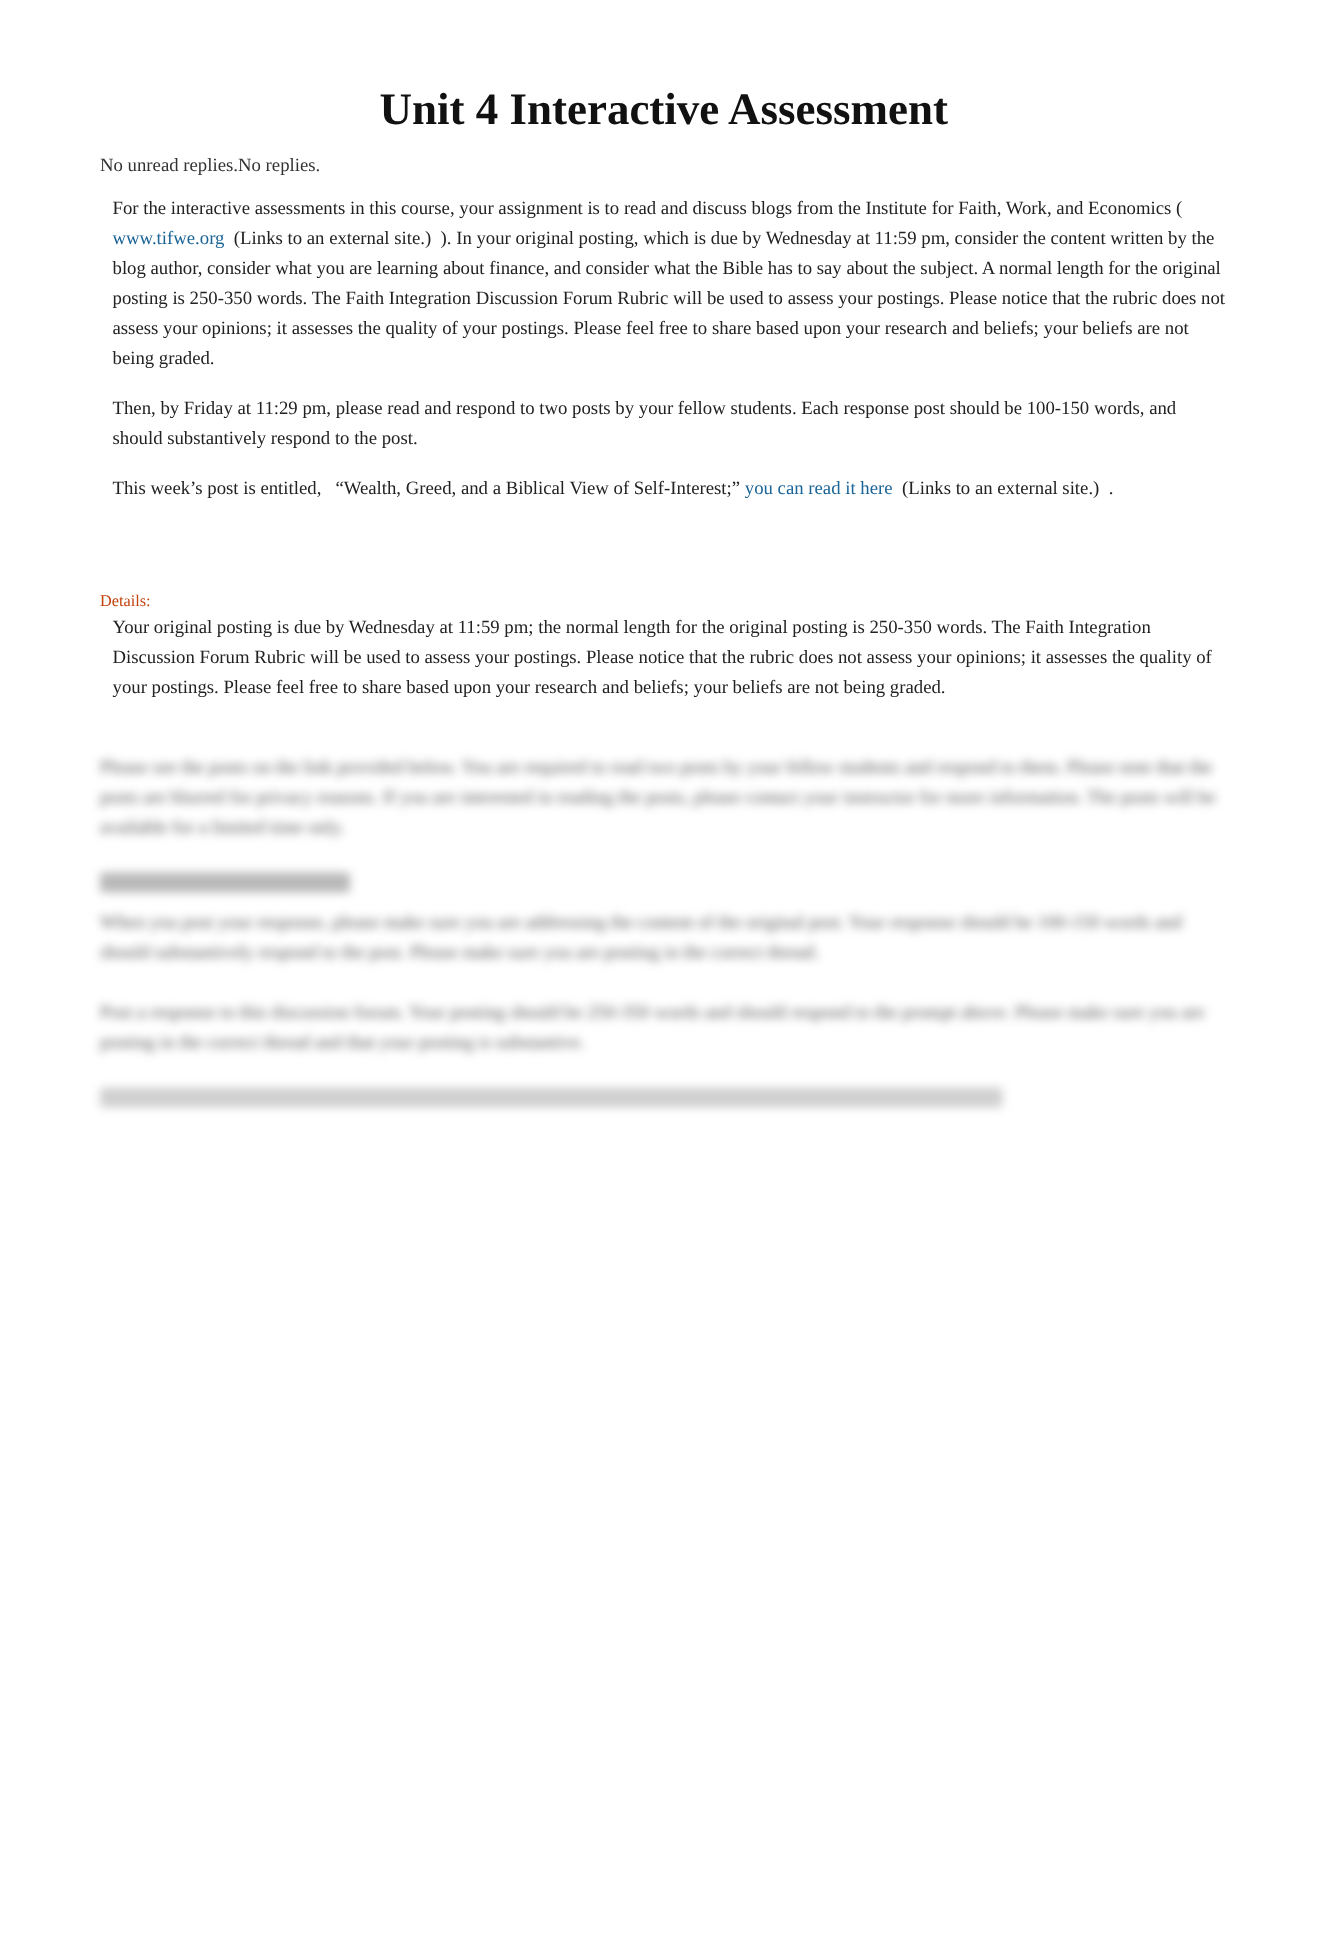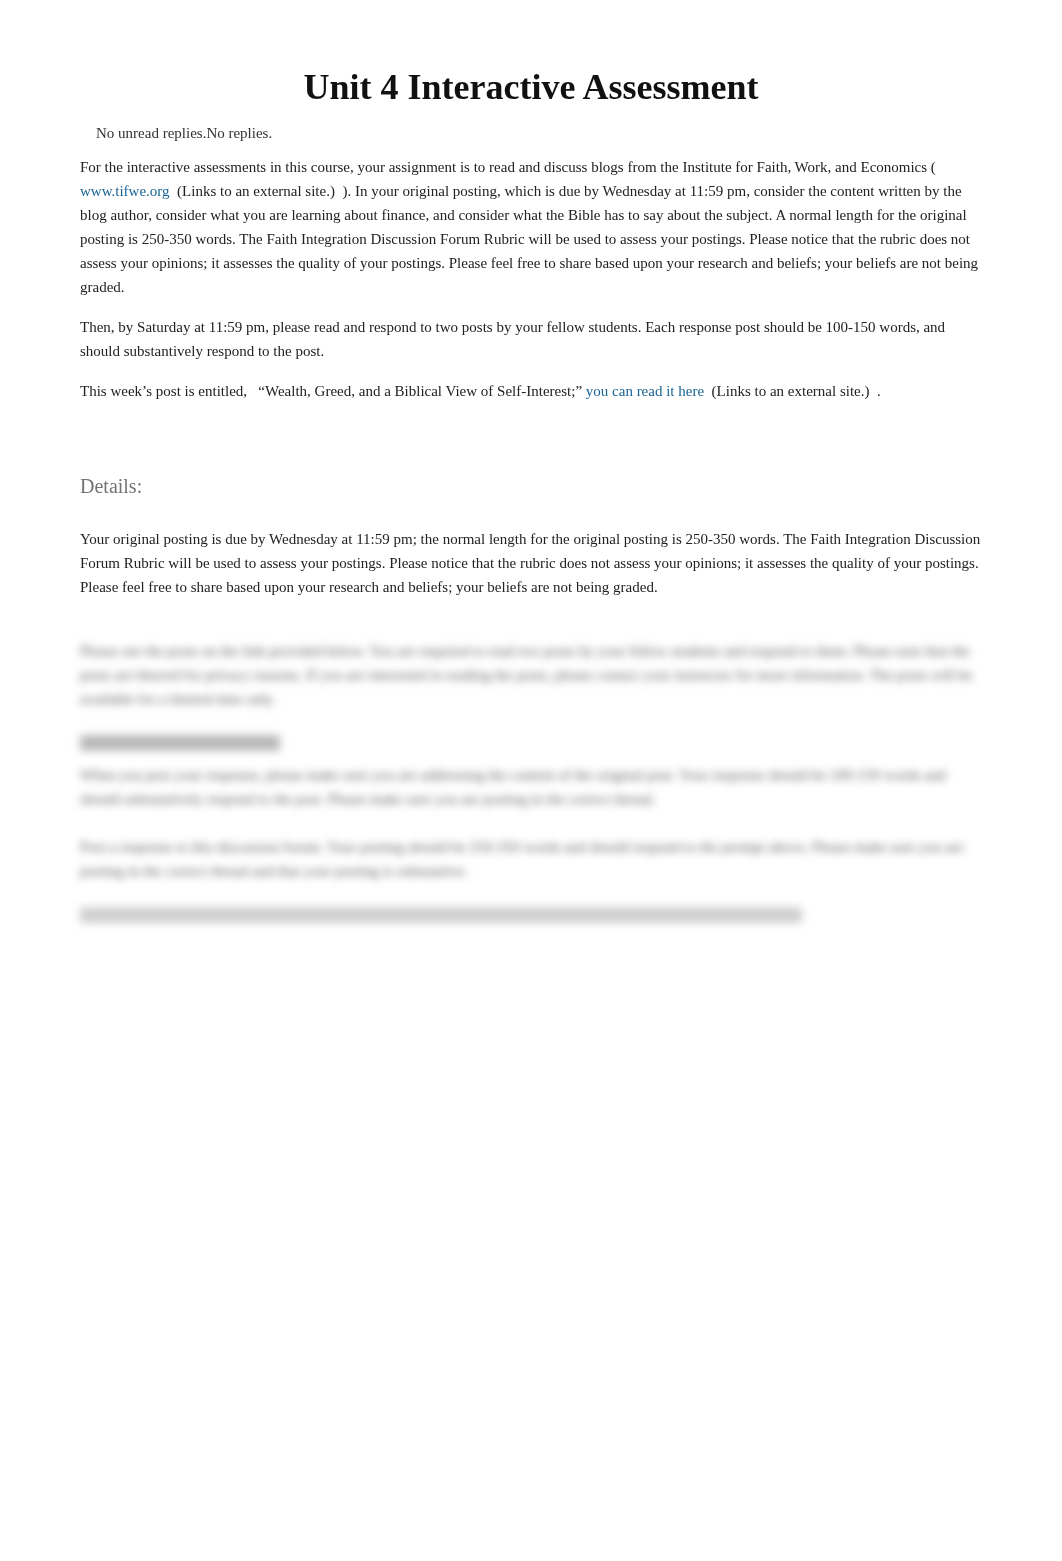--- a/index.html
+++ b/index.html
@@ -23,43 +23,43 @@
       font-weight: bold;
       margin-bottom: 8px;
       color: #111;
       text-align: center;
     }
 
     .no-replies {
       font-size: 15px;
       color: #333;
       margin-bottom: 10px;
-      margin-left: 16px;
     }
 
     .intro-paragraph {
       font-size: 15px;
       color: #222;
       margin-bottom: 16px;
       line-height: 1.6;
+      margin-left: 10px;
     }
 
     a.external-link {
       color: #1a6496;
       text-decoration: none;
     }
 
     .details-section {
       margin-top: 24px;
     }
 
     .details-label {
-      font-size: 20px;
-      color: #737373;
-      margin-bottom: 26px;
+      font-size: 13px;
+      color: #c2410c;
+      margin-bottom: 0;
     }
 
     .blurred-section {
       margin-top: 40px;
       filter: blur(4px);
       user-select: none;
       pointer-events: none;
       color: #555;
       font-size: 15px;
       line-height: 1.6;
@@ -105,21 +105,21 @@
 
 <p class="no-replies">No unread replies.No replies.</p>
 
 <p class="intro-paragraph">
   <span>For the interactive assessments in this course, your assignment is to read and discuss blogs from the Institute for Faith, Work, and Economics (</span>
   <a class="external-link" href="#">www.tifwe.org</a>
   <span>&nbsp;(Links to an external site.)&nbsp;</span>
   <span>). In your original posting, which is due by Wednesday at 11:59 pm, consider the content written by the blog author, consider what you are learning about finance, and consider what the Bible has to say about the subject. A normal length for the original posting is 250-350 words. The Faith Integration Discussion Forum Rubric will be used to assess your postings. Please notice that the rubric does not assess your opinions; it assesses the quality of your postings. Please feel free to share based upon your research and beliefs; your beliefs are not being graded.</span>
 </p>
 
-<p class="intro-paragraph">Then, by Saturday at 11:59 pm, please read and respond to two posts by your fellow students. Each response post should be 100-150 words, and should substantively respond to the post.</p>
+<p class="intro-paragraph">Then, by Friday at 11:29 pm, please read and respond to two posts by your fellow students. Each response post should be 100-150 words, and should substantively respond to the post.</p>
 
 <p class="intro-paragraph week-post-line">
   <span>This week’s post is entitled,&nbsp;&nbsp;&nbsp;“Wealth, Greed, and a Biblical View of Self-Interest;”</span>
   <a class="external-link" href="#">you can read it here</a>
   <span>&nbsp;(Links to an external site.)&nbsp;</span>
   <span>.</span>
 </p>
 
 <div class="spacer"></div>
 

